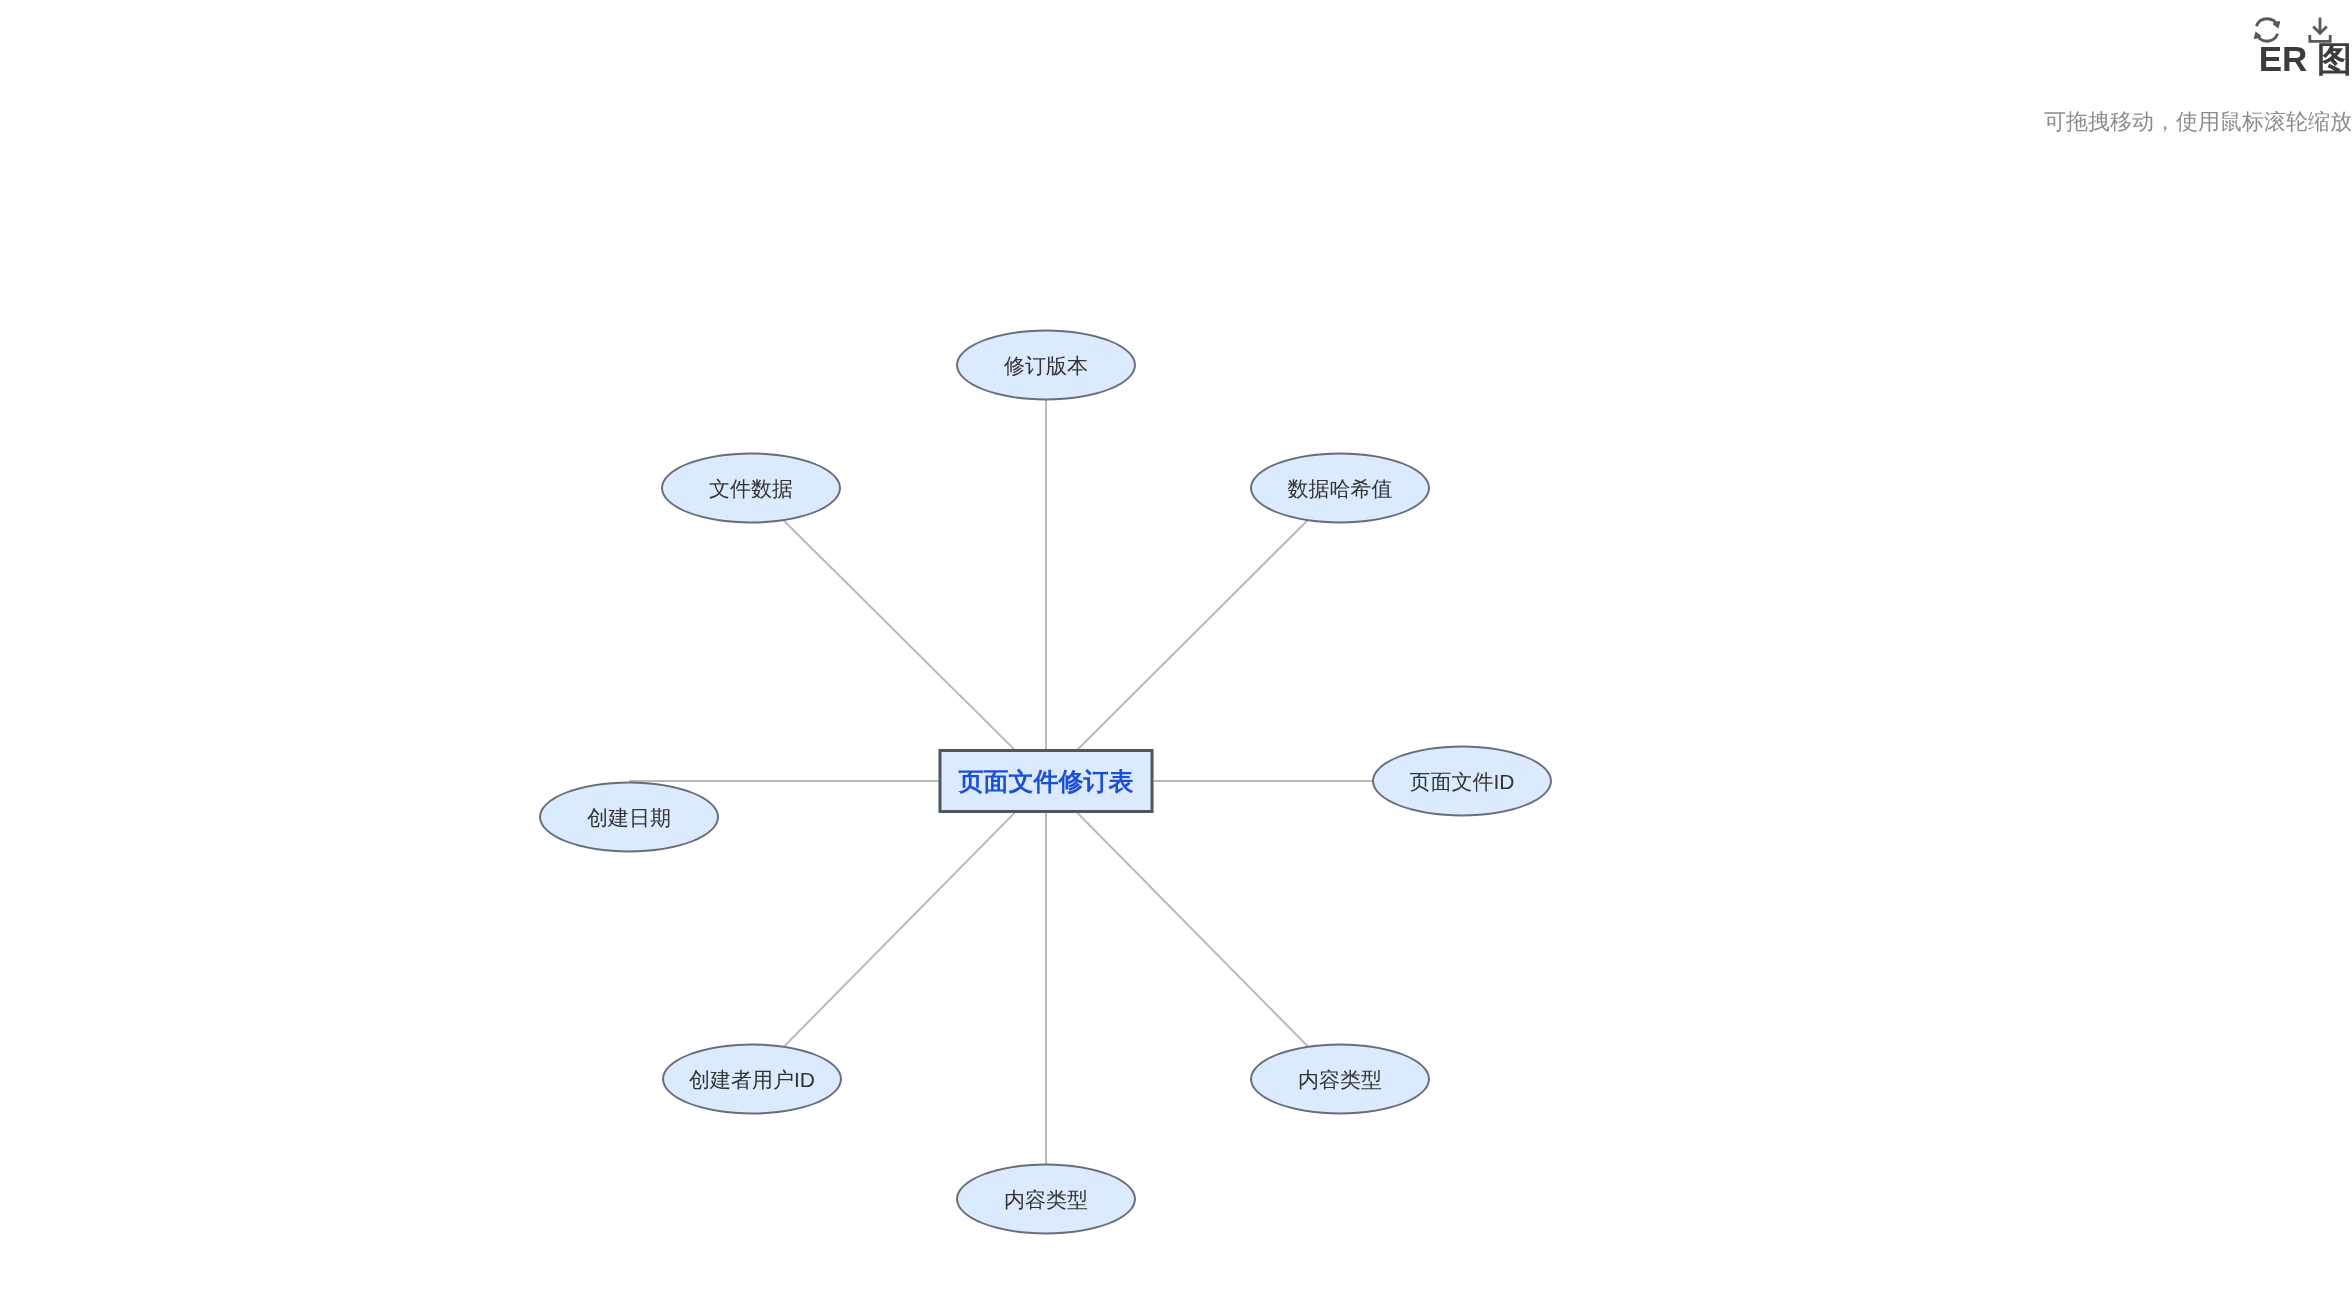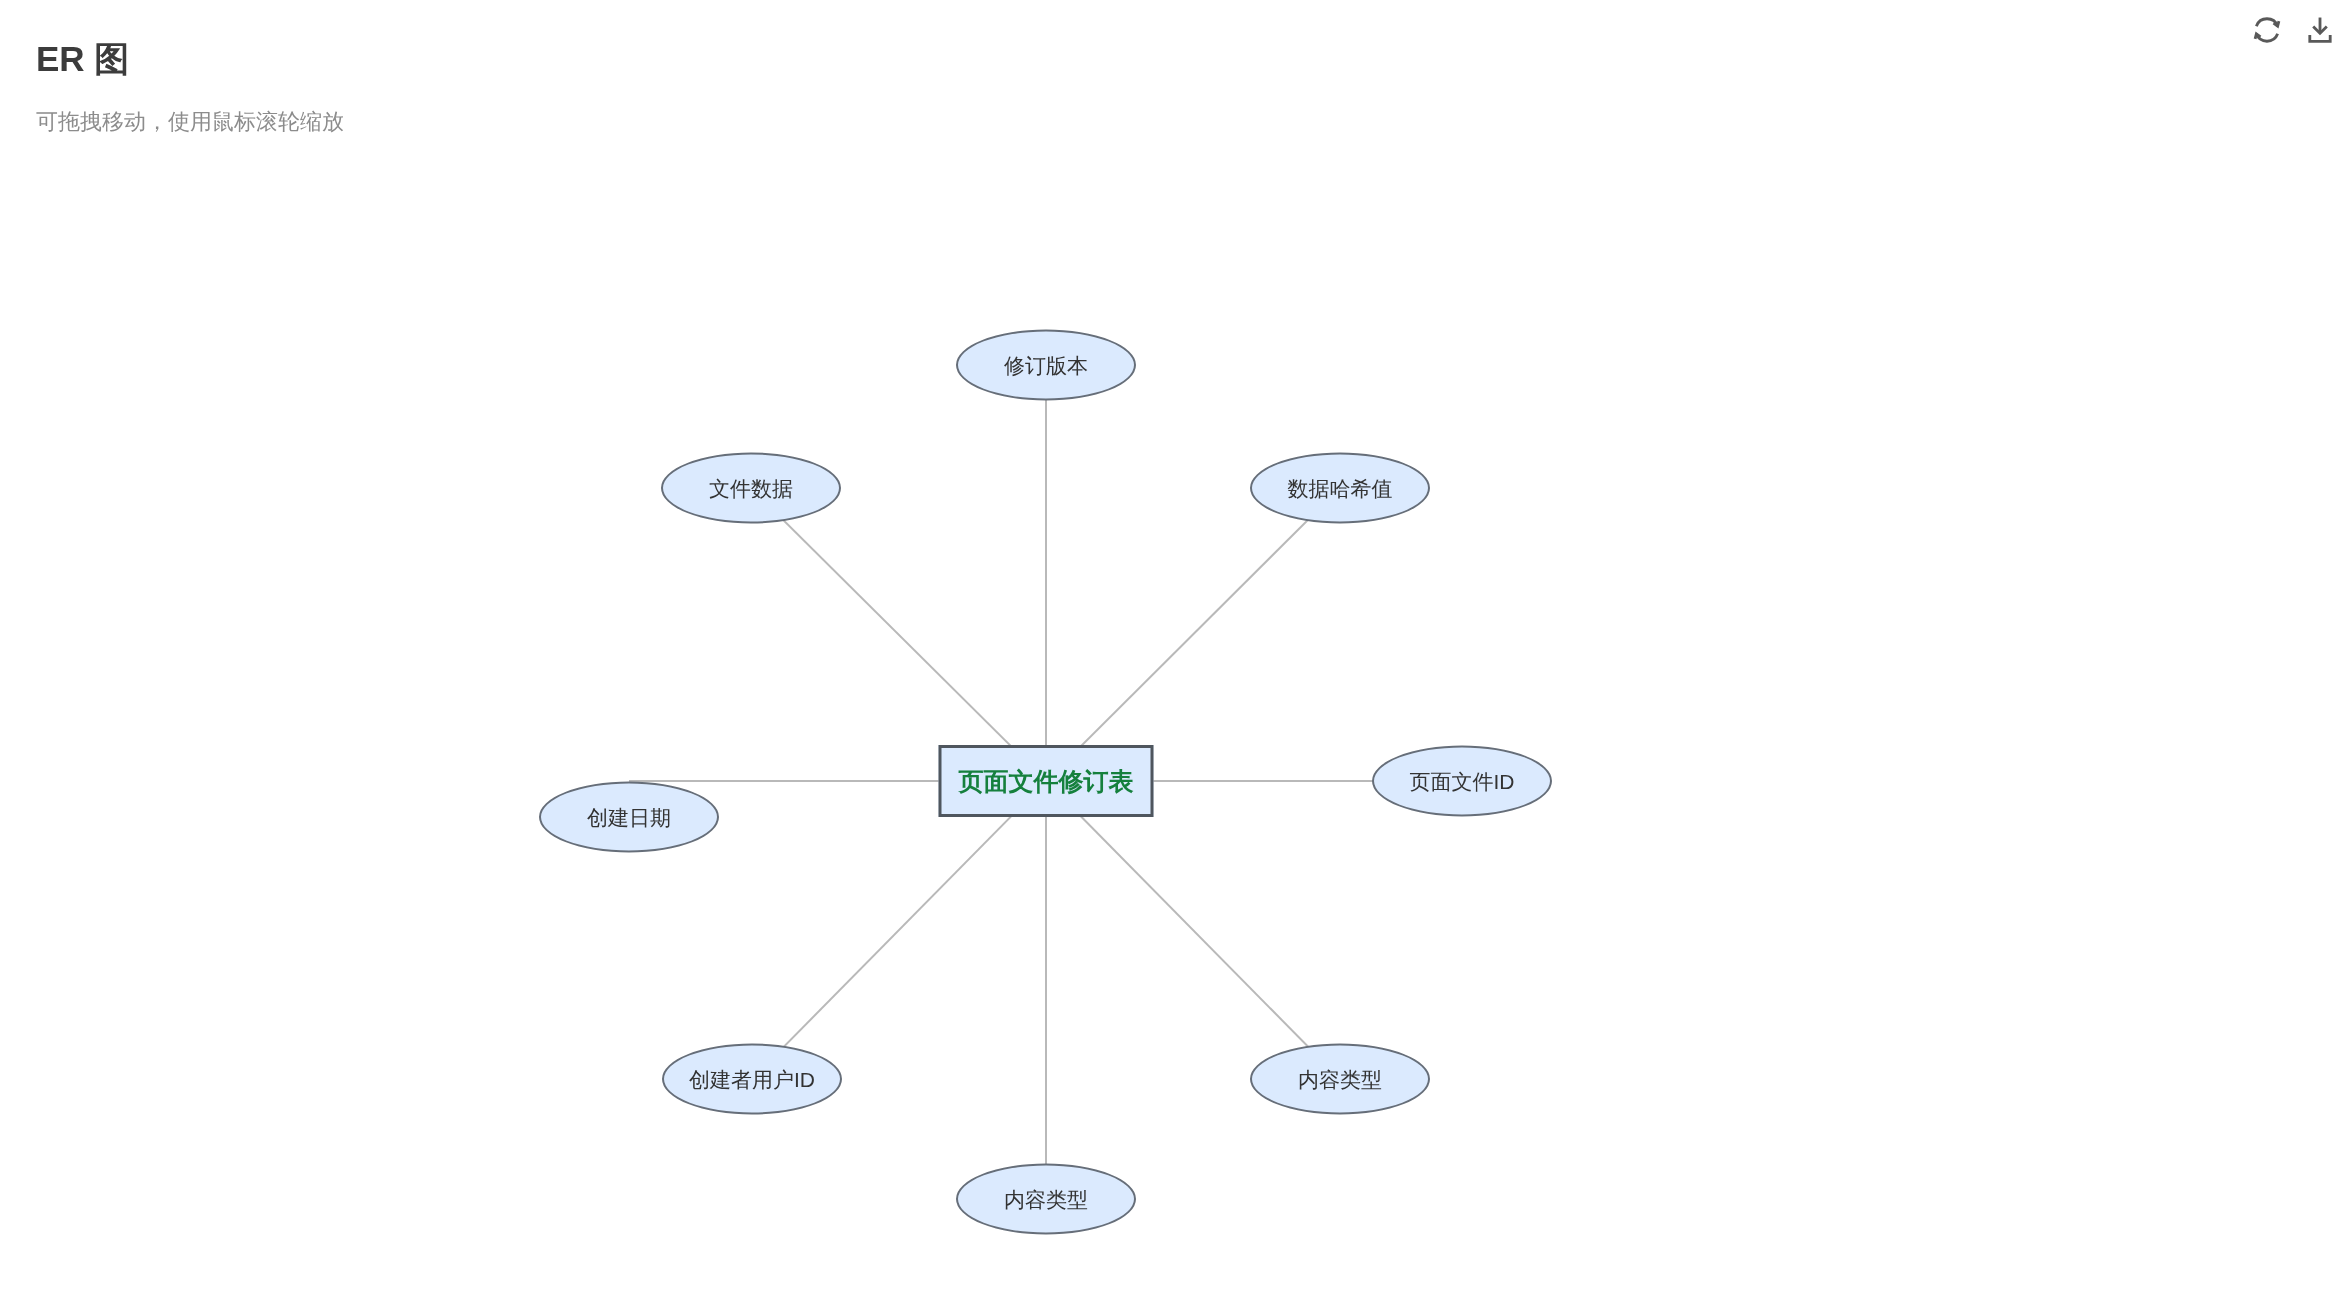--- a/index.html
+++ b/index.html
@@ -11,43 +11,43 @@
     --subtitle-text:#8c8c8c;
     --label-text:#333333;
     --icon:#595959;
   }
   *{box-sizing:border-box;margin:0;padding:0;}
   html,body{width:2352px;height:1300px;background:#ffffff;overflow:hidden;
     font-family:"Liberation Sans","DejaVu Sans",sans-serif;}
   .app{position:relative;width:2352px;height:1300px;background:#fff;}
 
   
-  .header{position:absolute;left:0;top:36px;width:100%;text-align:left;padding-left:36px;}
+  .header{position:absolute;left:0;top:36px;width:100%;text-align:right;padding-left:36px;}
   .title{font-size:35px;font-weight:bold;color:var(--title-text);line-height:1.3;}
   .subtitle{margin-top:26px;font-size:22px;color:var(--subtitle-text);line-height:1.3;}
 
   
   .toolbar{position:absolute;top:12px;right:14px;display:flex;gap:17px;align-items:flex-start;}
   .icon-btn{background:none;border:none;padding:0;cursor:pointer;width:36px;height:36px;
     display:flex;align-items:center;justify-content:center;}
   .icon-btn svg{width:34px;height:34px;stroke:var(--icon);fill:none;stroke-width:2;}
 
   
   .canvas{position:absolute;left:0;top:0;width:2352px;height:1300px;}
   .edges{position:absolute;left:0;top:0;width:2352px;height:1300px;}
   .edges line{stroke:var(--edge);stroke-width:2;}
 
   .attr-node{position:absolute;width:180px;height:71px;border-radius:50%;
     background:var(--node-fill);border:2px solid var(--node-border);
     transform:translate(-50%,-50%);display:flex;align-items:center;justify-content:center;
     font-size:21px;color:var(--label-text);white-space:nowrap;cursor:grab;}
-  .entity-node{position:absolute;width:215px;height:72px;
+  .entity-node{position:absolute;width:215px;height:64px;
     background:var(--node-fill);border:3px solid var(--entity-border);
     transform:translate(-50%,-50%);display:flex;align-items:center;justify-content:center;
-    font-size:25px;font-weight:bold;color:#15803d;white-space:nowrap;cursor:grab;}
+    font-size:25px;font-weight:bold;color:#1d4ed8;white-space:nowrap;cursor:grab;}
 </style>
 </head>
 <body>
 
 <div class="app">
 
   <div class="header">
     <div class="title">ER 图</div>
     <div class="subtitle">可拖拽移动，使用鼠标滚轮缩放</div>
   </div>

